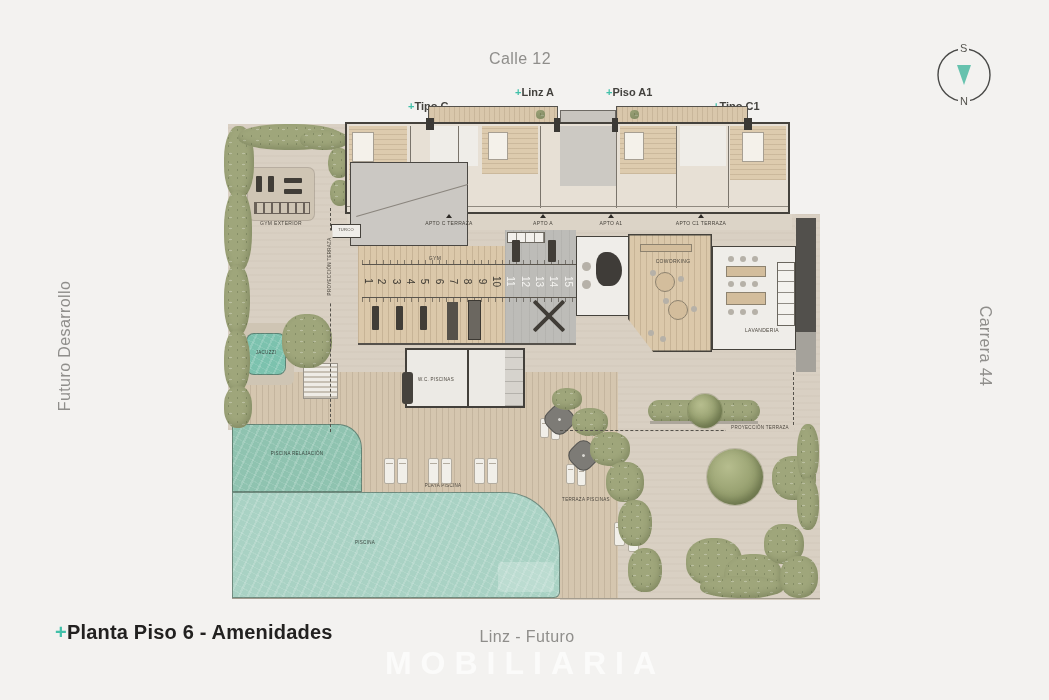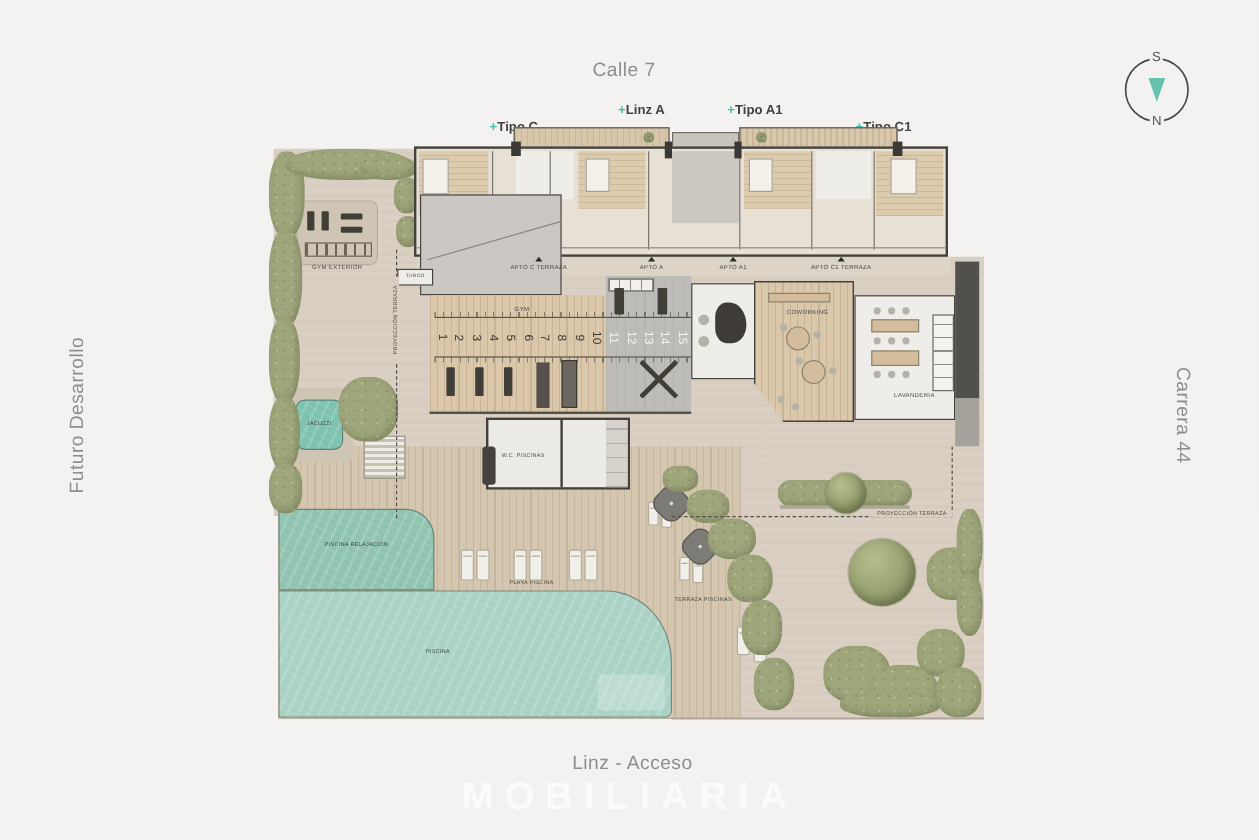--- a/index.html
+++ b/index.html
@@ -60,38 +60,39 @@
   .washers{background:repeating-linear-gradient(0deg,#f4f2ee 0 10px,#908c85 10px 11px);border:1px solid #6b675f;}
   .lockers{background:repeating-linear-gradient(90deg,#f2f0ec 0 8px,#8d8a84 8px 9px);border:1px solid #6b675f;}
   .pergola{background:repeating-linear-gradient(0deg,#c7c0b4 0 2px,#efece6 2px 5px);border:1px solid #9a948a;}
   .compass-letter{font-size:11px;color:#55544f;background:#f3f2f0;padding:0 2px;}
 </style>
 </head>
 <body>
 
 <div class="stage">
 
-  <div class="abs street" style="left:455px;top:50px;width:130px;">Calle 7</div>
+  <div class="abs street" style="left:455px;top:50px;width:130px;">Calle 12</div>
   <div class="abs street" style="left:-15px;top:337px;width:160px;transform:rotate(-90deg);">Futuro Desarrollo</div>
   <div class="abs street" style="left:925px;top:337px;width:120px;transform:rotate(90deg);">Carrera 44</div>
-  <div class="abs street" style="left:447px;top:628px;width:160px;">Linz - Acceso</div>
+  <div class="abs street" style="left:447px;top:628px;width:160px;">Linz - Futuro</div>
   <div class="abs watermark" style="left:370px;top:645px;width:310px;">MOBILIARIA</div>
+  <div class="abs title" style="left:55px;top:621px;"><span class="accent">+</span><span>Planta Piso 6 - Amenidades</span></div>
 
   <div class="abs" style="left:930px;top:41px;width:68px;height:68px;">
     <svg width="68" height="68">
         <circle cx="34" cy="34" r="26" fill="none" stroke="#4a4a48" stroke-width="1.4"></circle>
       </svg>
     <span class="abs compass-letter" style="left:28px;top:1px;">S</span>
     <span class="abs compass-letter" style="left:28px;top:54px;">N</span>
     <div class="abs" style="left:27px;top:24px;width:0;height:0;border-left:7px solid transparent;border-right:7px solid transparent;border-top:20px solid #66c2ae;"></div>
   </div>
 
   <div class="abs tipo" style="left:408px;top:100px;"><span class="accent">+</span><span>Tipo C</span></div>
   <div class="abs tipo" style="left:515px;top:86px;"><span class="accent">+</span><span>Linz A</span></div>
-  <div class="abs tipo" style="left:606px;top:86px;"><span class="accent">+</span><span>Tipo A1</span></div>
+  <div class="abs tipo" style="left:606px;top:86px;"><span class="accent">+</span><span>Piso A1</span></div>
   <div class="abs tipo" style="left:713px;top:100px;"><span class="accent">+</span><span>Tipo C1</span></div>
 
   <div class="abs terr" style="left:228px;top:124px;width:120px;height:306px;"></div>
   <div class="abs terr" style="left:345px;top:214px;width:450px;height:216px;"></div>
   <div class="abs terr" style="left:560px;top:430px;width:260px;height:170px;"></div>
   <div class="abs terr" style="left:795px;top:214px;width:25px;height:386px;"></div>
   <div class="abs walk" style="left:347px;top:214px;width:445px;height:16px;"></div>
 
   <div class="abs" style="left:248px;top:168px;width:66px;height:52px;background:#cfc5b4;border-radius:6px;box-shadow:0 0 0 1px rgba(120,110,95,.35);"></div>
   <div class="abs equip" style="left:256px;top:176px;width:6px;height:16px;"></div>

